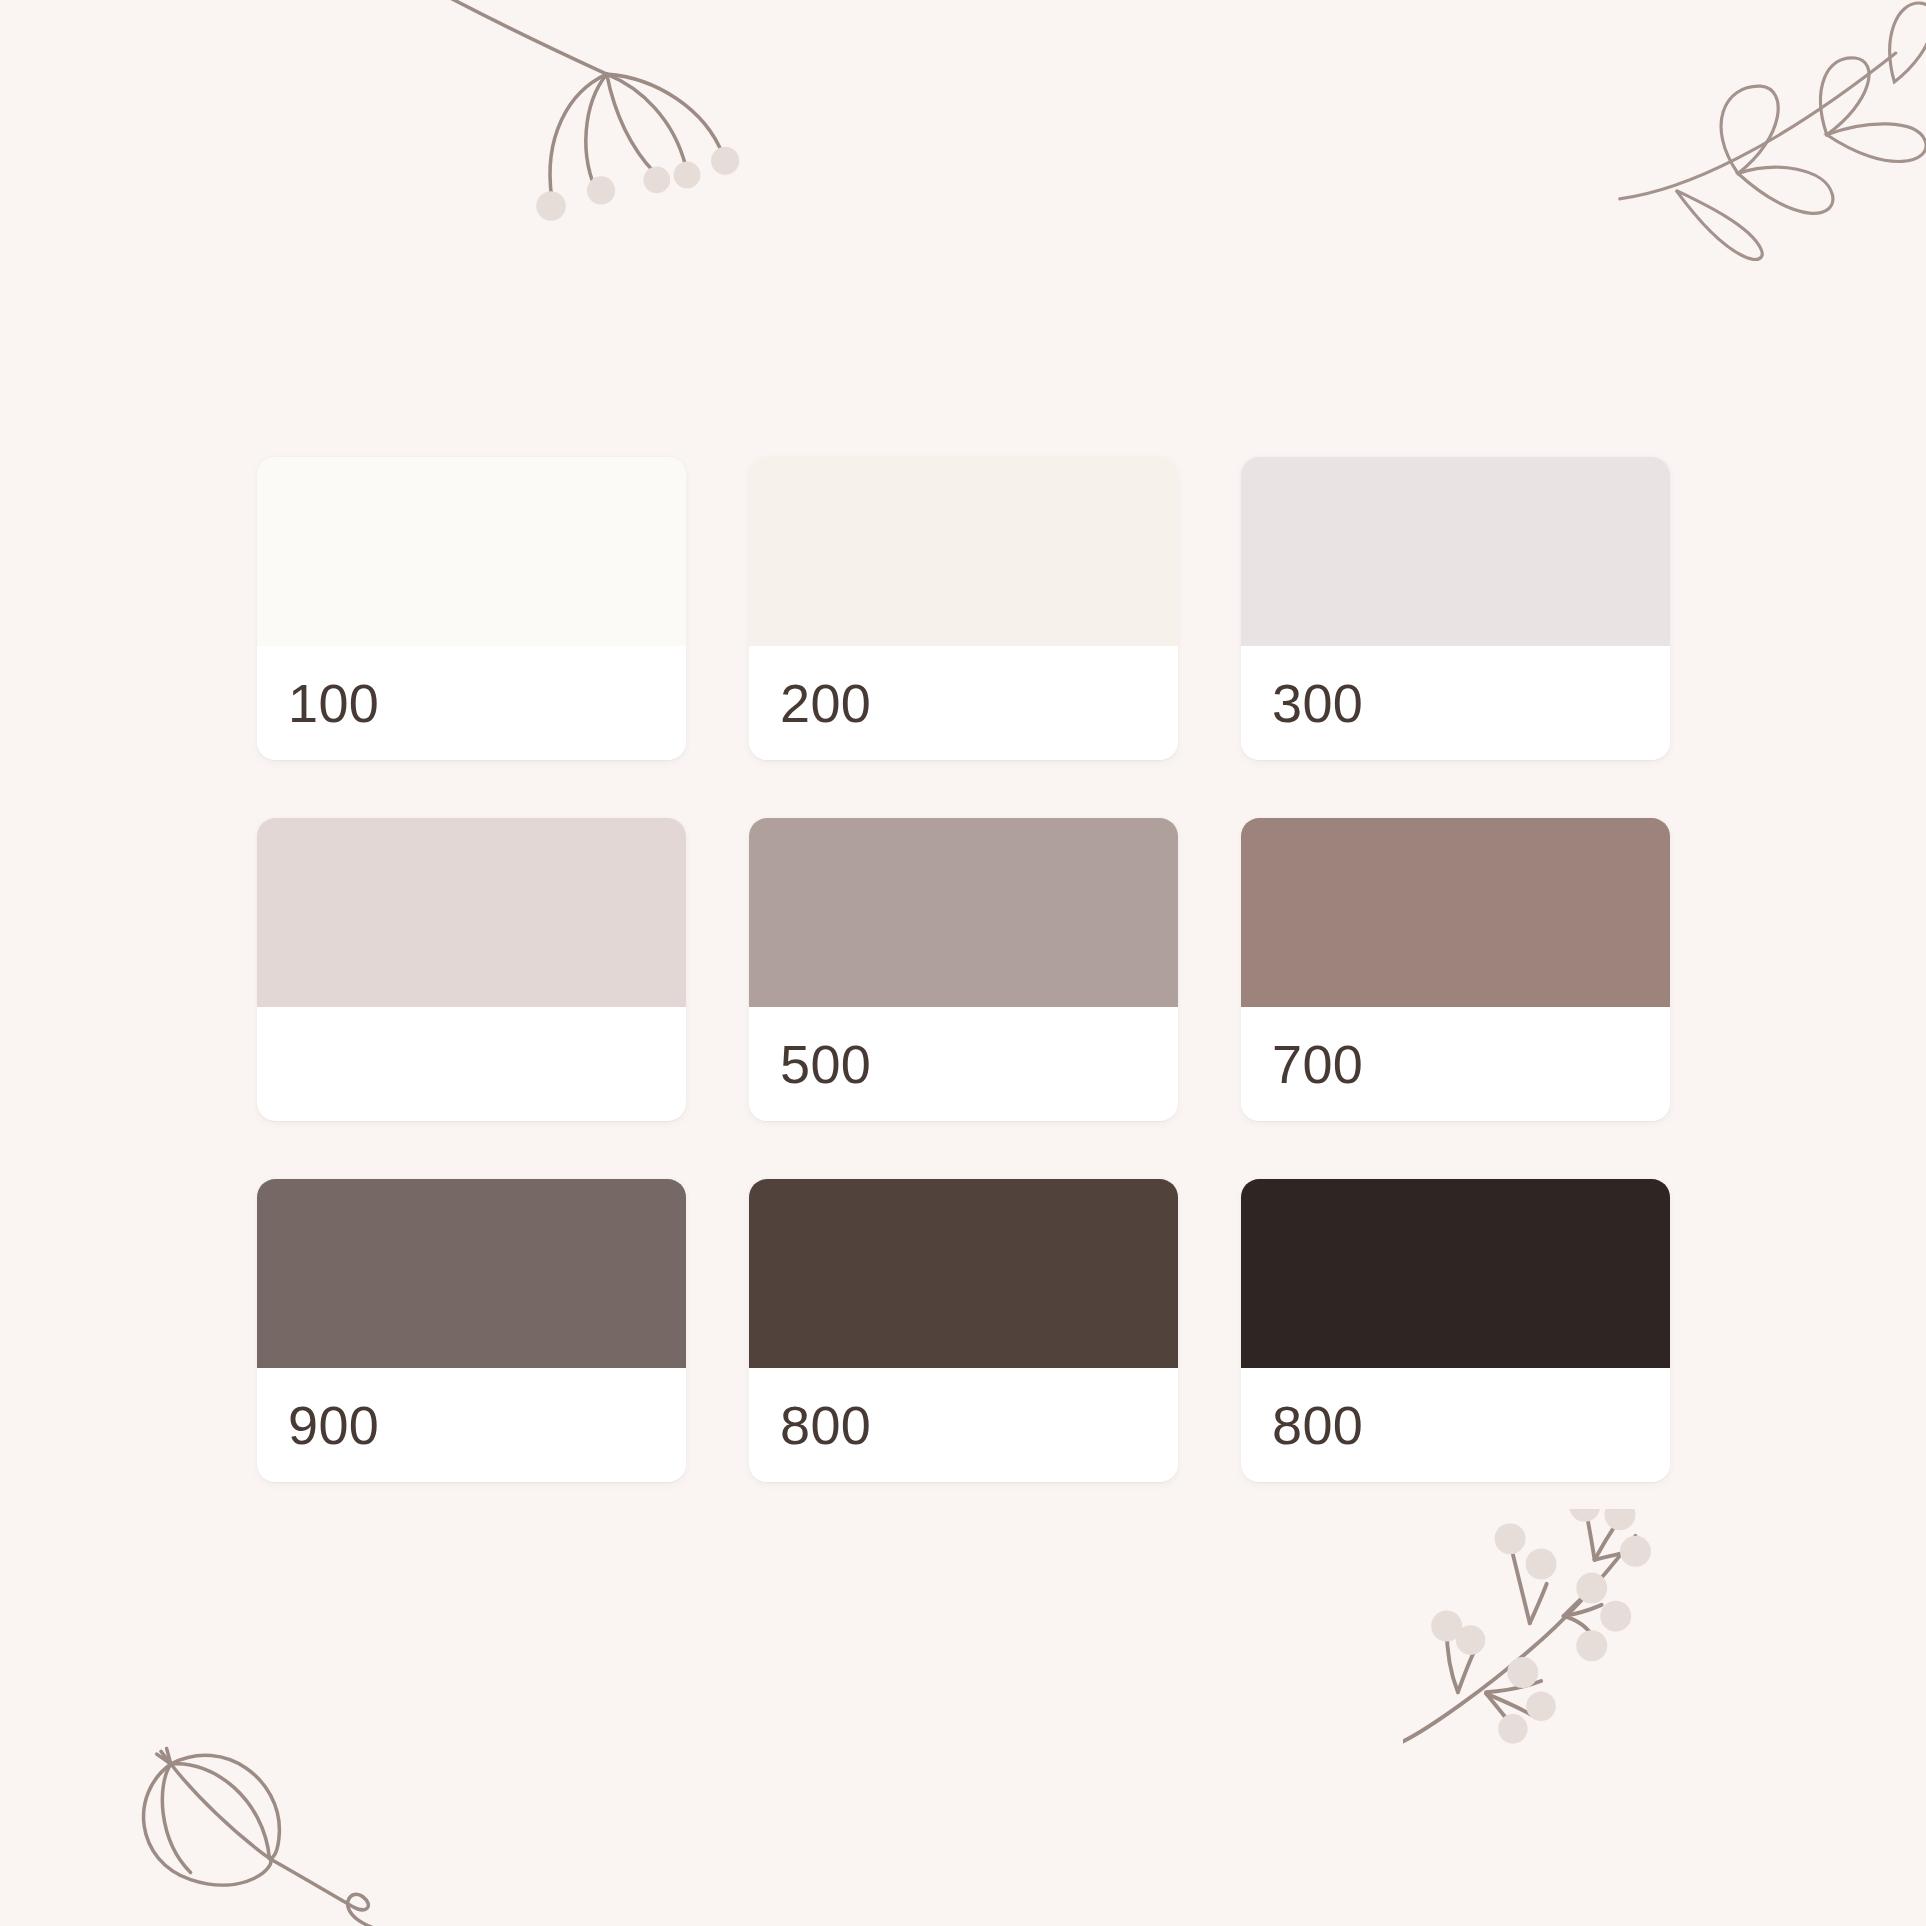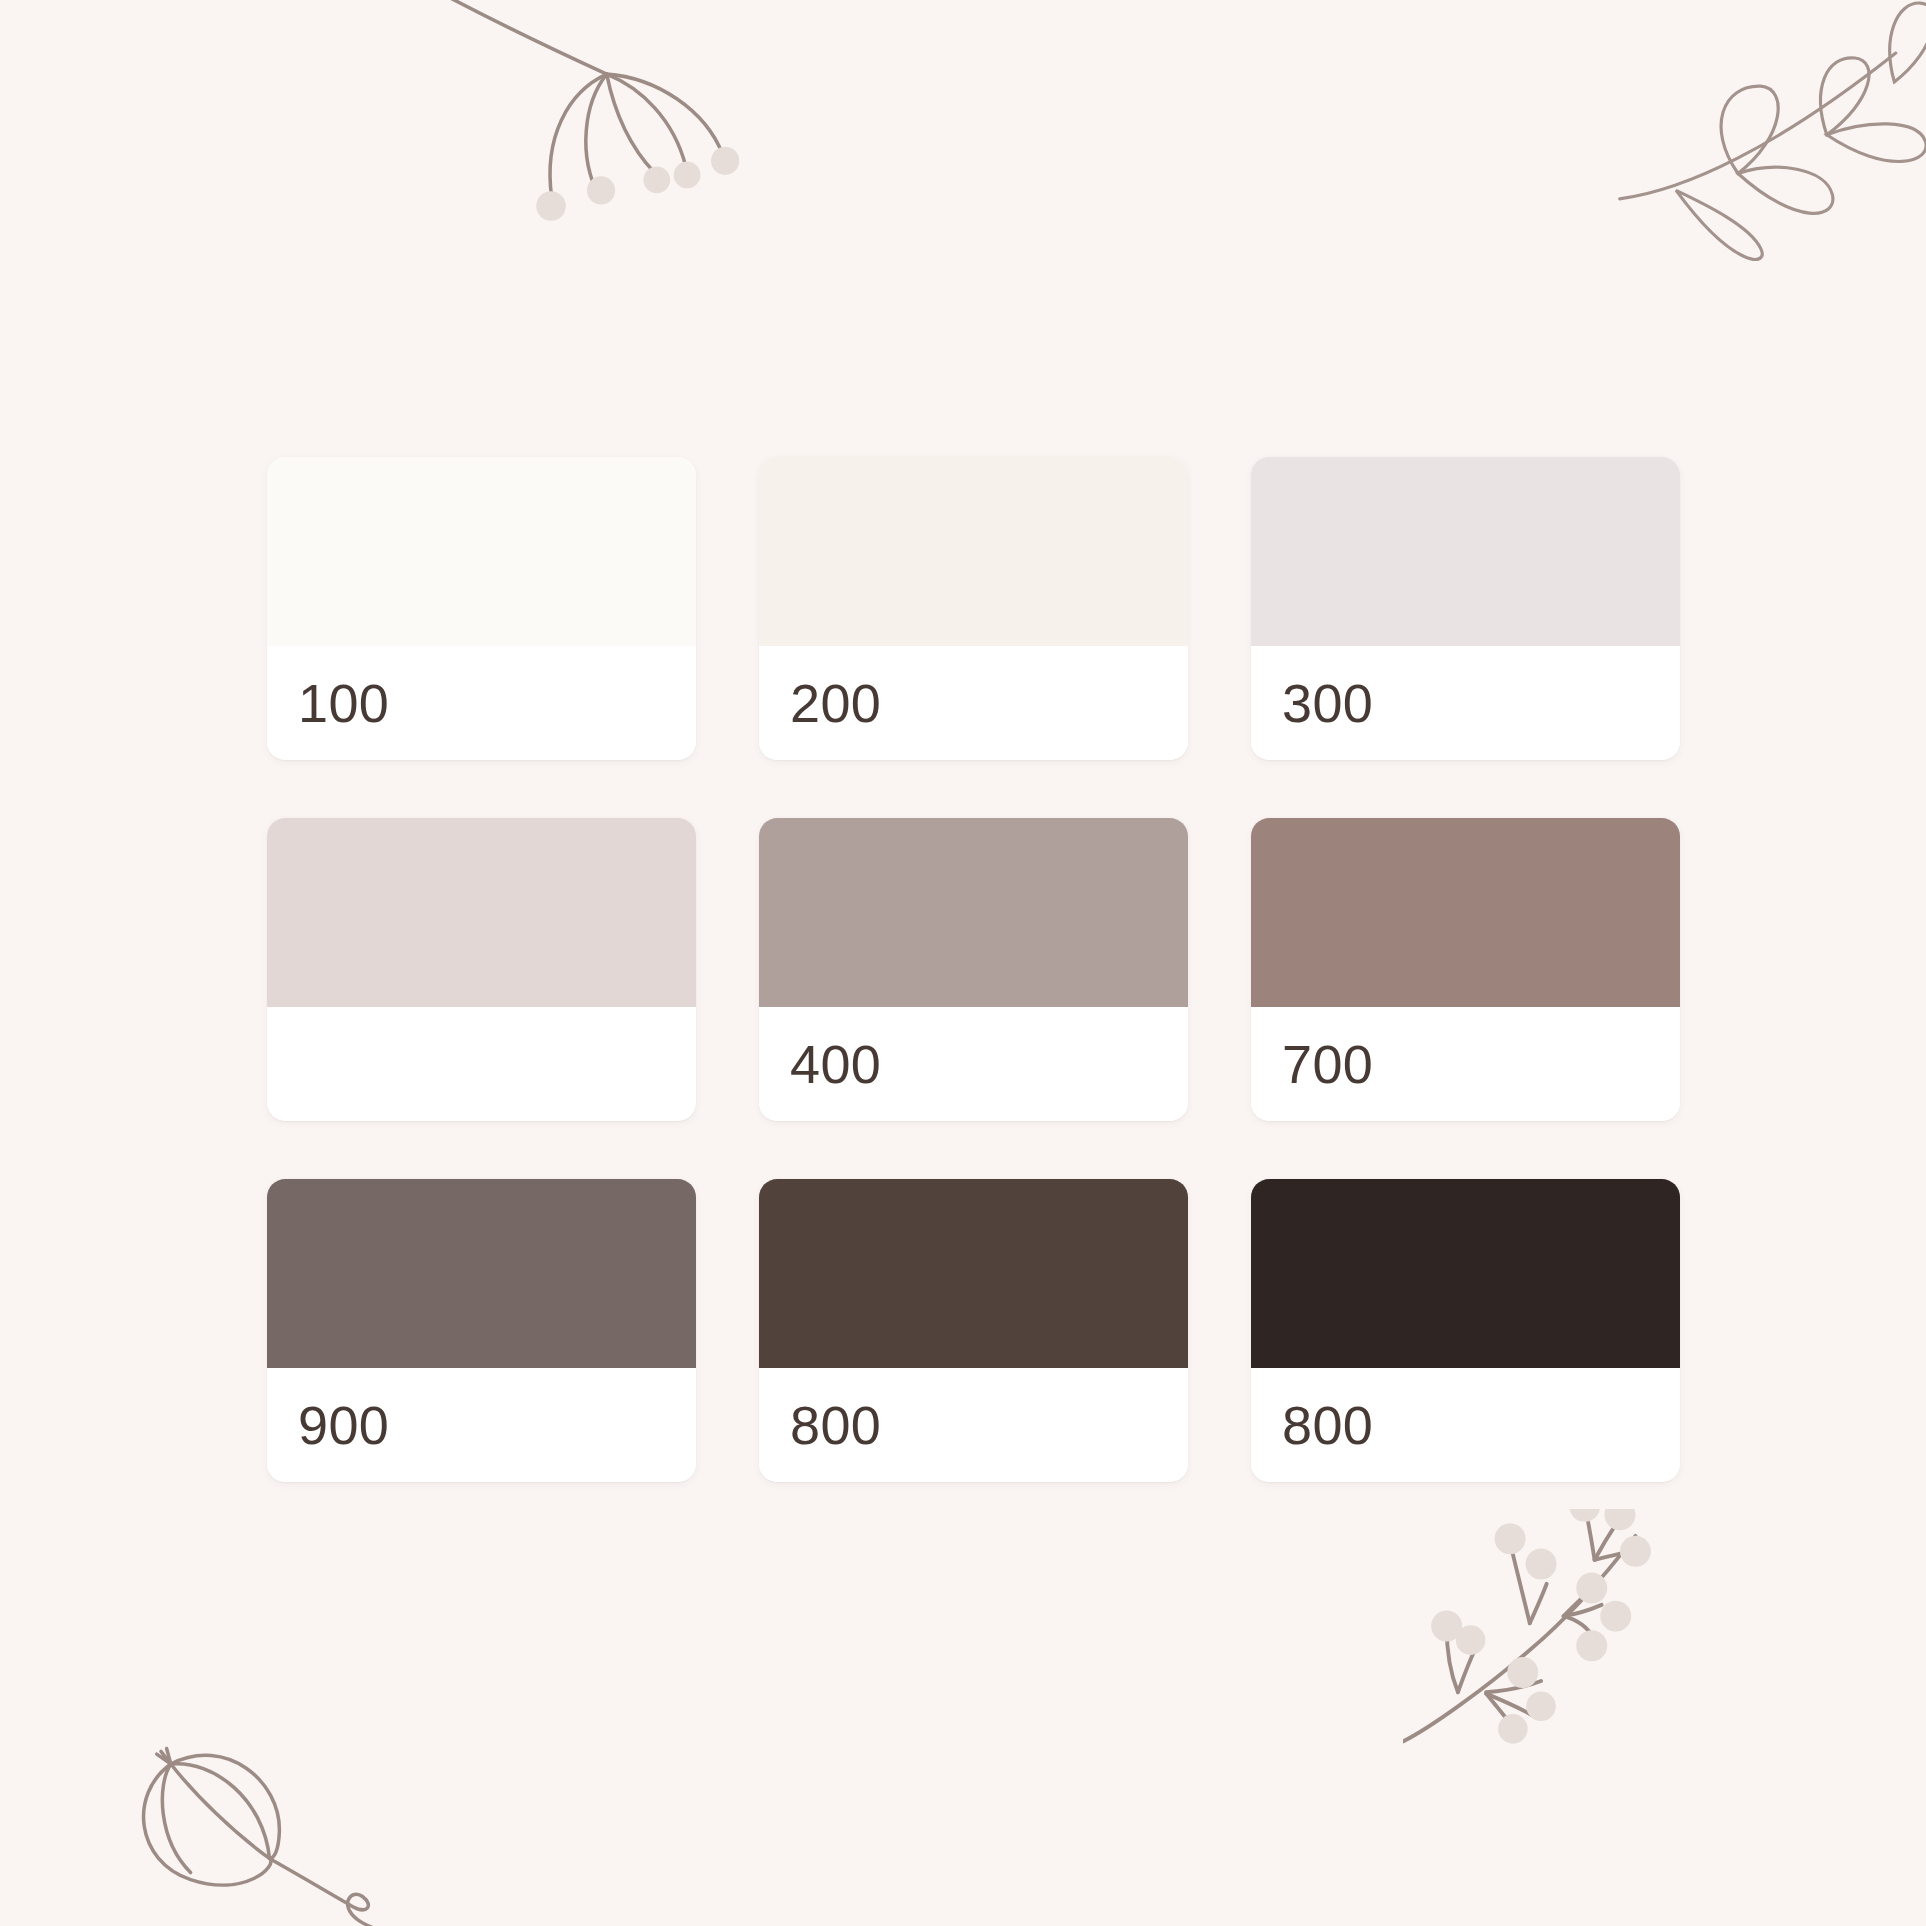--- a/index.html
+++ b/index.html
@@ -31,21 +31,21 @@
   .deco {
     position: absolute;
   }
   .deco-top-left   { left: 395px;  top: -14px; }
   .deco-top-right  { left: 1600px; top: -21px; }
   .deco-bot-right  { left: 1403px; top: 1509px; }
   .deco-bot-left   { left: 106px;  top: 1720px; }
 
   .palette-grid {
     position: absolute;
-    left: 267px;
+    left: 257px;
     top: 457px;
     width: 1413px;
     display: grid;
     grid-template-columns: repeat(3, 429px);
     grid-template-rows: repeat(3, 303px);
     column-gap: 63px;
     row-gap: 58px;
   }
 
   .swatch-card {
@@ -191,21 +191,21 @@
       </div>
     </div>
 
     <div class="swatch-card">
       <div class="swatch-color" style="background-color: rgb(226, 215, 212);"></div>
     </div>
 
     <div class="swatch-card">
       <div class="swatch-color" style="background-color: rgb(176, 160, 155);"></div>
       <div class="swatch-label-band">
-        <span class="swatch-label">400</span>
+        <span class="swatch-label">500</span>
       </div>
     </div>
 
     <div class="swatch-card">
       <div class="swatch-color" style="background-color: rgb(156, 131, 124);"></div>
       <div class="swatch-label-band">
         <span class="swatch-label">700</span>
       </div>
     </div>
 

